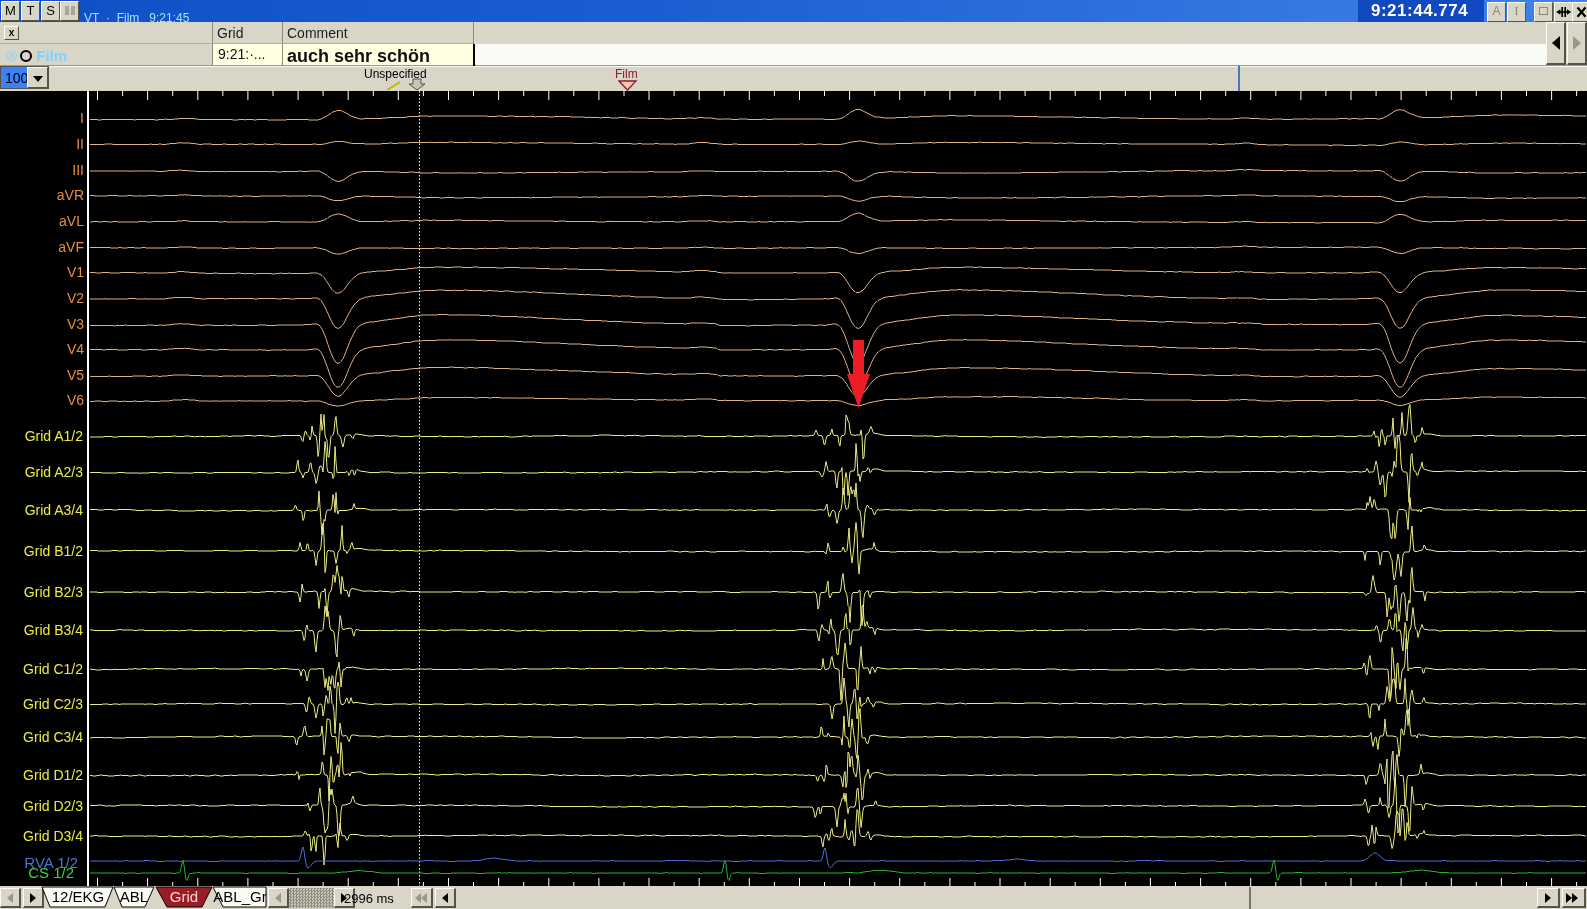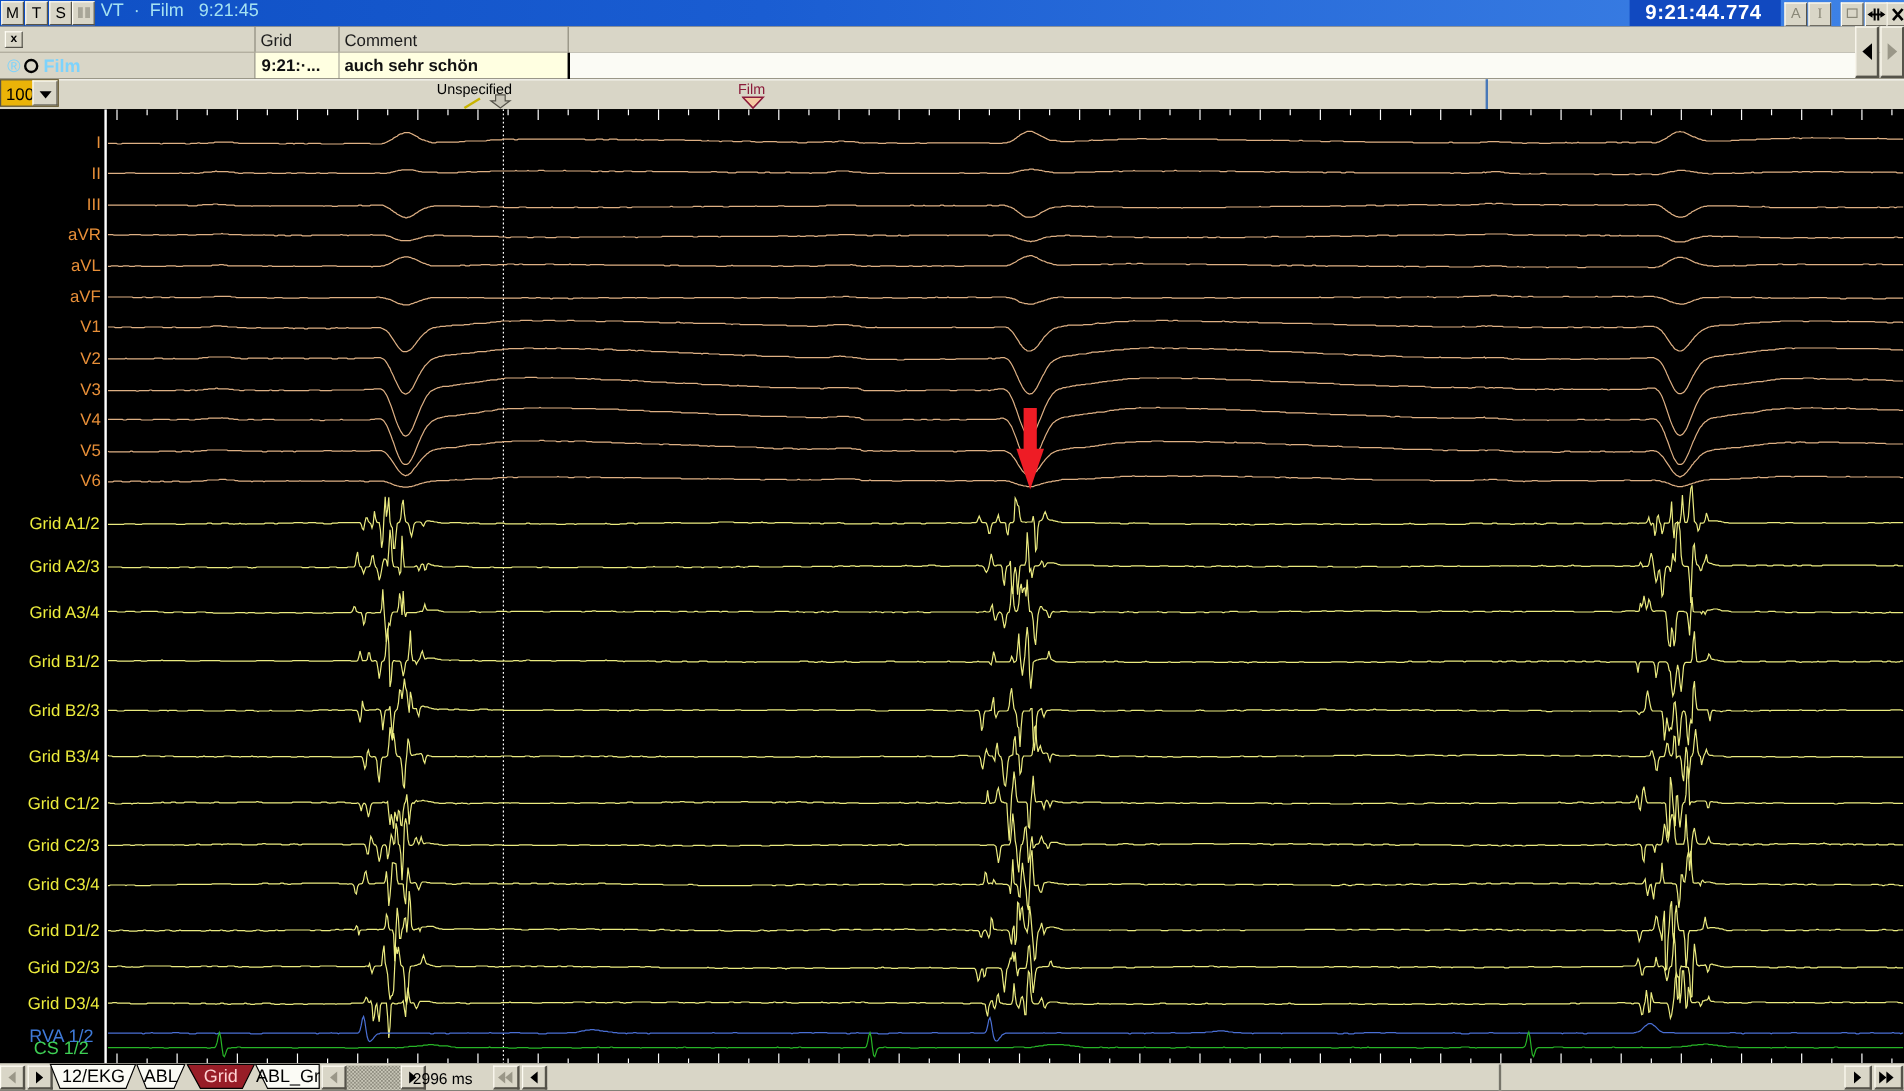--- a/index.html
+++ b/index.html
@@ -5,55 +5,55 @@
 html,body { width:1587px; height:909px; overflow:hidden; background:#000; }
 body { font-family:"Liberation Sans", sans-serif; position:relative; }
 .abs { position:absolute; }
 
 #title { left:0; top:0; width:1587px; height:22px;
   background:linear-gradient(to right,#0e4fc4 0%,#1a5dd2 40%,#3f83e6 100%); }
 .tbtn { position:absolute; top:1px; width:19px; height:20px; background:#d9d6c7;
   border-top:1px solid #fffdf4; border-left:1px solid #fffdf4;
   border-right:1px solid #55534a; border-bottom:1px solid #55534a;
   color:#000; font-size:13px; text-align:center; line-height:18px; }
-#ttext { position:absolute; left:84px; top:0; color:#a5e2f2; font-size:15px; }
+#ttext { position:absolute; left:84px; top:11px; color:#a5e2f2; font-size:12px; }
 #timebox { position:absolute; left:1358px; top:0; width:126px; height:22px; background:#1149c0; }
 #timebox span { position:absolute; left:13px; top:1px; color:#fff; font-weight:bold; font-size:17px; letter-spacing:0.5px; }
 .cbtn { position:absolute; top:2px; width:19px; height:20px; background:#d9d6c7;
   border-top:1px solid #fffdf4; border-left:1px solid #fffdf4;
   border-right:1px solid #55534a; border-bottom:1px solid #55534a;
   text-align:center; font-size:12px; line-height:17px; color:#8a8878; }
 
 #row2 { left:0; top:22px; width:1587px; height:22px; background:#d9d6c7; }
 #row3 { left:0; top:44px; width:1587px; height:22px; background:#d9d6c7; border-bottom:1px solid #9a9788; }
 #row3white { left:475px; top:44px; width:1071px; height:21px; background:#fbfbf5; }
 .vsep { position:absolute; width:1px; background:#8d8a7c; }
 #hdr-time { position:absolute; left:217px; top:25px; font-size:14px; color:#1c1c1c; }
 #hdr-comment { position:absolute; left:287px; top:25px; font-size:14px; color:#1c1c1c; }
 #cell-time { position:absolute; left:213px; top:44px; width:69px; height:21px; background:#ffffe1;
-  font-size:14px; font-weight:bold; color:#111; padding:2px 0 0 5px; }
+  font-size:14px; font-weight:normal; color:#111; padding:2px 0 0 5px; }
 #cell-comment { position:absolute; left:283px; top:44px; width:190px; height:21px; background:#ffffe1;
-  font-size:14px; font-weight:bold; color:#111; padding:2px 0 0 4px; }
+  font-size:18px; font-weight:bold; color:#111; padding:2px 0 0 4px; }
 #blackline { position:absolute; left:473px; top:44px; width:2px; height:22px; background:#000; }
 #xbtn { position:absolute; left:4px; top:26px; width:15px; height:14px; background:#d9d6c7;
   border-top:1px solid #fffdf4; border-left:1px solid #fffdf4;
   border-right:1px solid #55534a; border-bottom:1px solid #55534a;
   font-size:10px; font-weight:bold; line-height:11px; text-align:center; color:#000; }
 #filmlabel { position:absolute; left:6px; top:47px; font-size:15px; color:#7dd3fc; }
 #filmlabel b { font-weight:bold; }
 .navbtn { position:absolute; top:22px; width:20px; height:43px; background:#d9d6c7;
   border-top:1px solid #fffdf4; border-left:1px solid #fffdf4;
   border-right:2px solid #55534a; border-bottom:2px solid #55534a; }
 .arrL { position:absolute; top:50%; left:50%; margin:-7px 0 0 -4px; width:0; height:0;
   border-top:7px solid transparent; border-bottom:7px solid transparent; border-right:8px solid #000; }
 .arrR { position:absolute; top:50%; left:50%; margin:-7px 0 0 -4px; width:0; height:0;
   border-top:7px solid transparent; border-bottom:7px solid transparent; border-left:8px solid #9a9788; }
 
 #row4 { left:0; top:66px; width:1587px; height:25px; background:#d9d6c7; border-top:1px solid #fbfbf5; }
-#combo { position:absolute; left:0px; top:66px; width:49px; height:23px; background:#eab308;
+#combo { position:absolute; left:0px; top:66px; width:49px; height:23px; background:#3b82f6;
   border:1px solid #55534a; }
 #combo .txt { position:absolute; left:4px; top:3px; font-size:14px; color:#000; }
 #combo .drop { position:absolute; right:0px; top:0px; width:21px; height:21px; background:#d9d6c7;
   border-top:1px solid #fffdf4; border-left:1px solid #fffdf4;
   border-right:1px solid #55534a; border-bottom:1px solid #55534a; }
 #combo .drop i { position:absolute; left:5px; top:8px; width:0; height:0;
   border-left:5px solid transparent; border-right:5px solid transparent; border-top:6px solid #000; }
 #unspec { position:absolute; left:364px; top:67px; font-size:12px; color:#000; }
 #filmmark { position:absolute; left:615px; top:67px; font-size:12px; color:#8b1a3a; }
 #bluemark { position:absolute; left:1238px; top:66px; width:2px; height:25px; background:#4878b8; }

